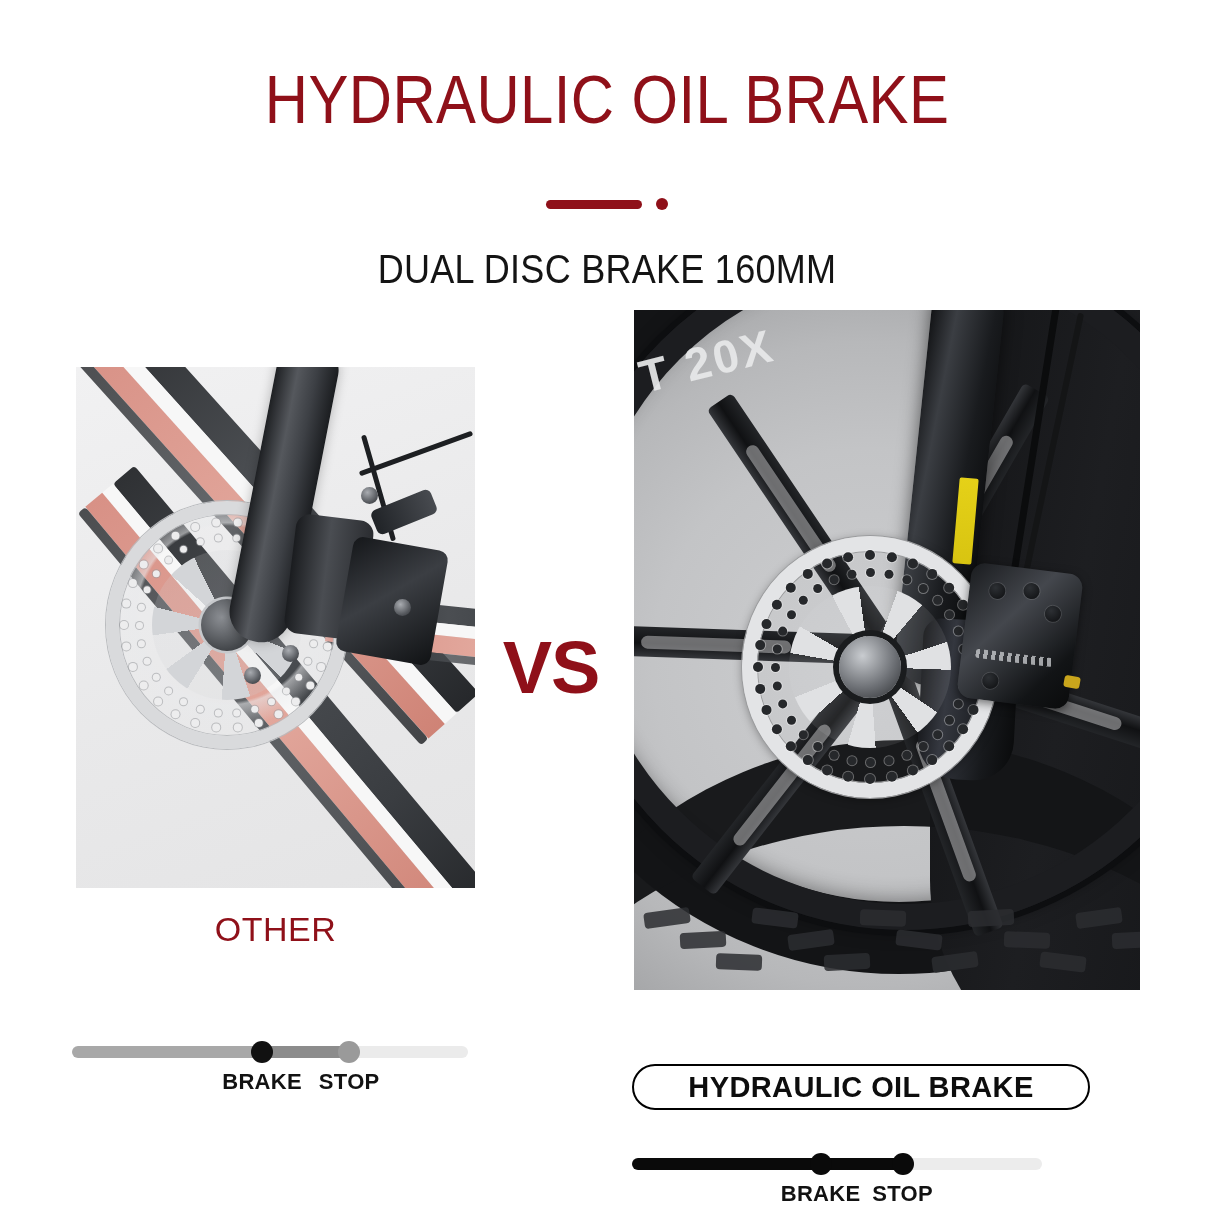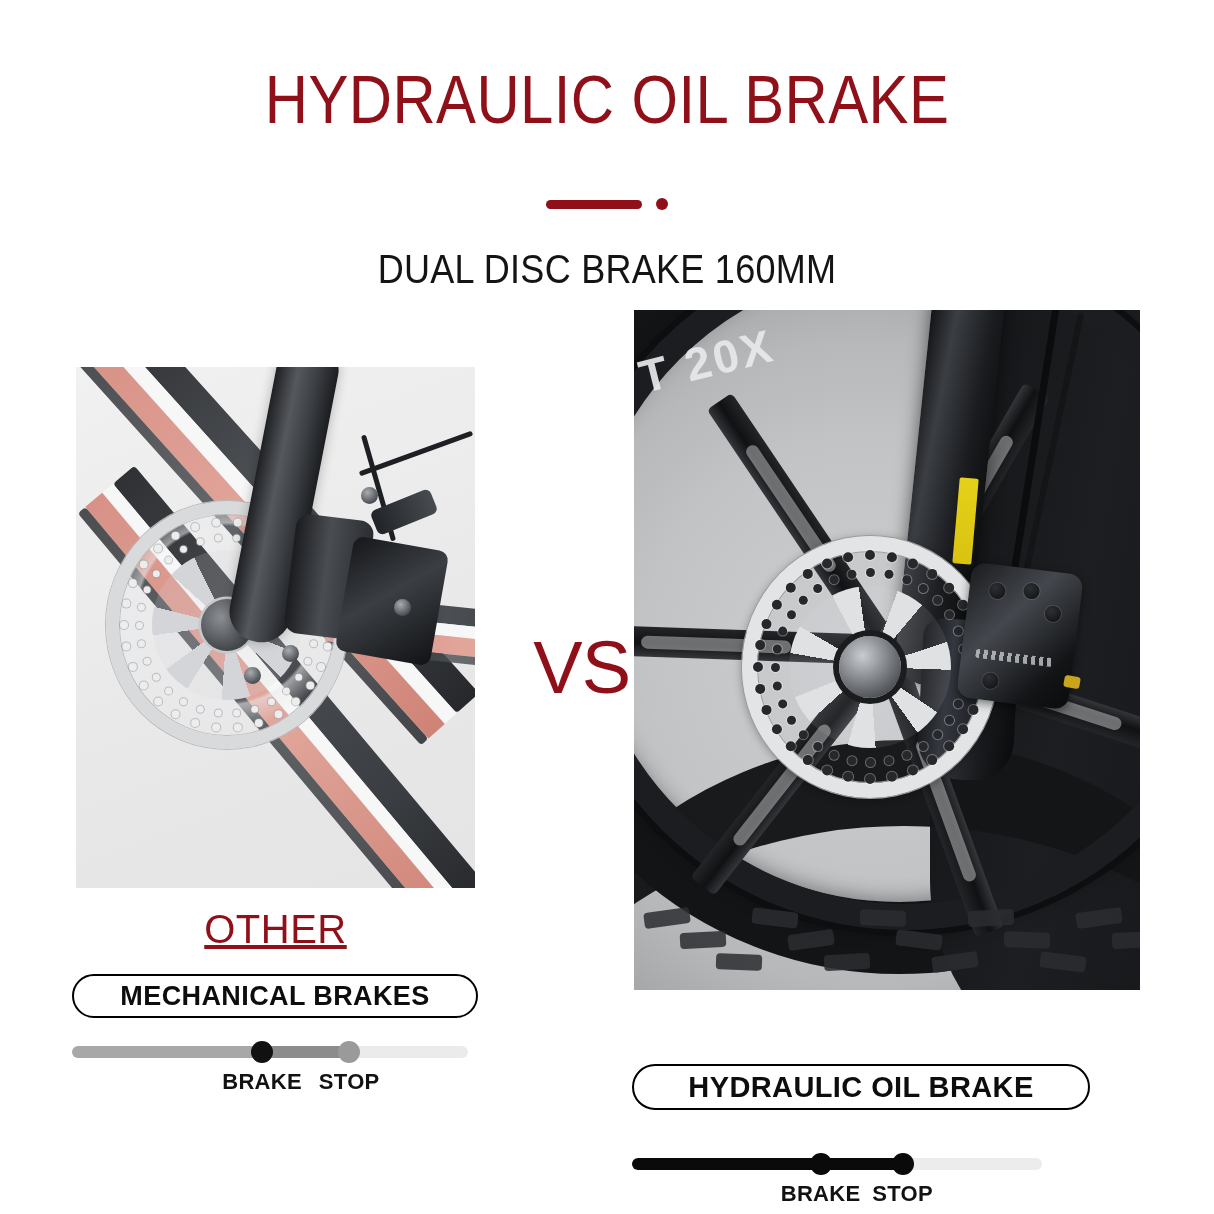--- a/index.html
+++ b/index.html
@@ -68,27 +68,27 @@
     line-height: 46px;
     font-weight: 400;
     letter-spacing: 0.3px;
     color: #141414;
     transform: scaleX(0.9);
   }
 
   
   .vs-badge {
     position: absolute;
-    left: 500px; top: 630px;
+    left: 486px; top: 630px;
     width: 130px;
-    text-align: right;
+    text-align: center;
     font-family: "Liberation Sans", sans-serif;
     font-size: 74px;
     line-height: 76px;
-    font-weight: 400;
+    font-weight: 700;
     color: #8f1019;
     letter-spacing: -1px;
   }
 
   
   .photo {
     position: absolute;
     overflow: hidden;
   }
   .photo-left {
@@ -446,26 +446,25 @@
     border-radius: 3px;
     background: #c9a51c;
     transform: rotate(10deg);
   }
 
   
   .cmp-label {
     position: absolute;
     text-align: center;
     font-family: "Liberation Sans Narrow", "Liberation Sans", sans-serif;
-    font-size: 40px;
+    font-size: 34px;
     line-height: 54px;
     font-weight: 400;
     color: #8f1019;
     letter-spacing: 0.5px;
-    text-decoration: underline;
   }
   .label-other { left: 76px; top: 902px; width: 399px; }
   .label-our   { left: 634px; top: 992px; width: 506px; }
 
   
   .pill {
     position: absolute;
     display: flex;
     align-items: center;
     justify-content: center;
@@ -760,23 +759,20 @@
       <div class="rp-caliper-bolt" style="left:20px;top:18px;"></div>
       <div class="rp-caliper-bolt" style="left:54px;top:14px;"></div>
       <div class="rp-caliper-bolt" style="left:78px;top:34px;"></div>
       <div class="rp-caliper-bolt" style="left:24px;top:108px;"></div>
     </div>
     <div class="rp-bleed"></div>
   </div>
 
   <div class="cmp-label label-other">OTHER</div>
 
-  <div class="pill pill-other">
-    <span>MECHANICAL BRAKES</span>
-  </div>
 
   <div class="slider slider-other">
     <div class="track">
       <div class="seg" id="other-seg-0" style="left: 0%; width: 48%; background: rgb(168, 168, 168);"></div>
       <div class="seg" id="other-seg-1" style="left: 48%; width: 22%; background: rgb(140, 140, 140);"></div>
       <div class="seg" id="other-seg-2" style="left: 70%; width: 30%; background: rgb(235, 235, 235);"></div>
     </div>
     <div class="knob knob-sm" id="other-knob-brake" style="left: 48%; background: rgb(17, 17, 17);"></div>
     <div class="knob knob-sm" id="other-knob-stop" style="left: 70%; background: rgb(154, 154, 154);"></div>
     <div class="tick-lbl" id="other-lbl-brake" style="left: 48%;">BRAKE</div>

